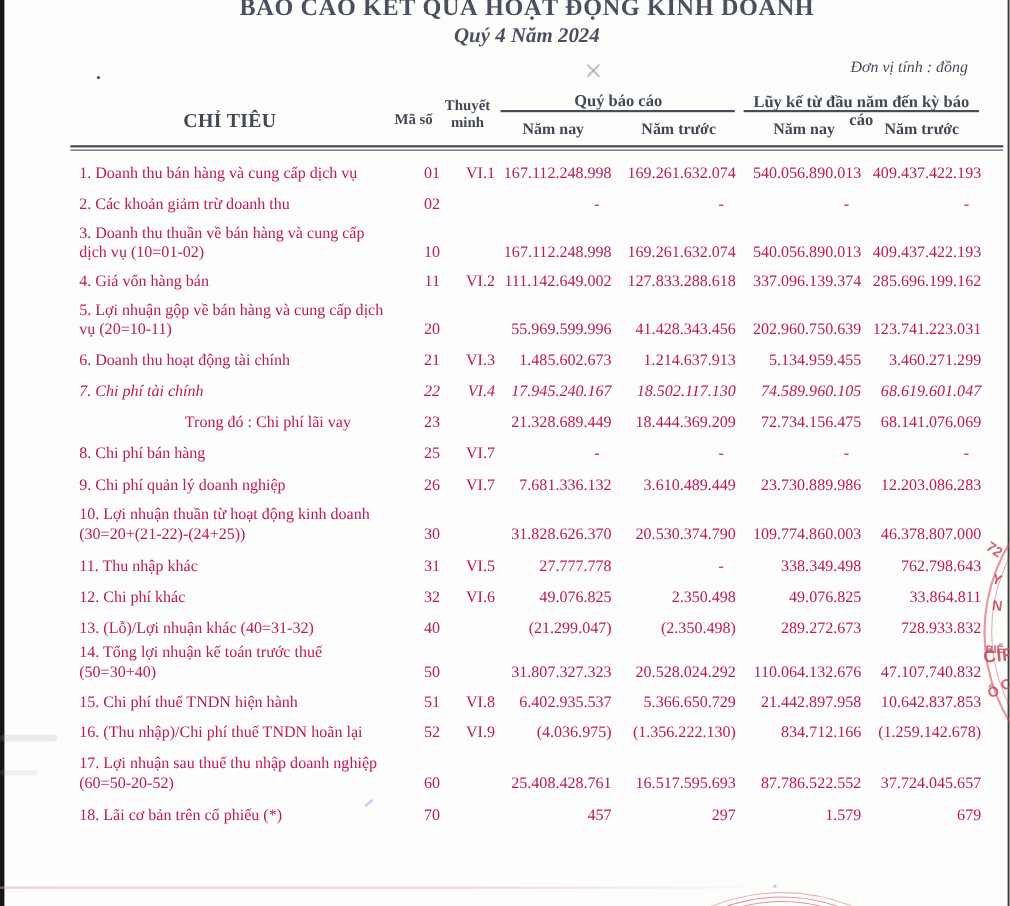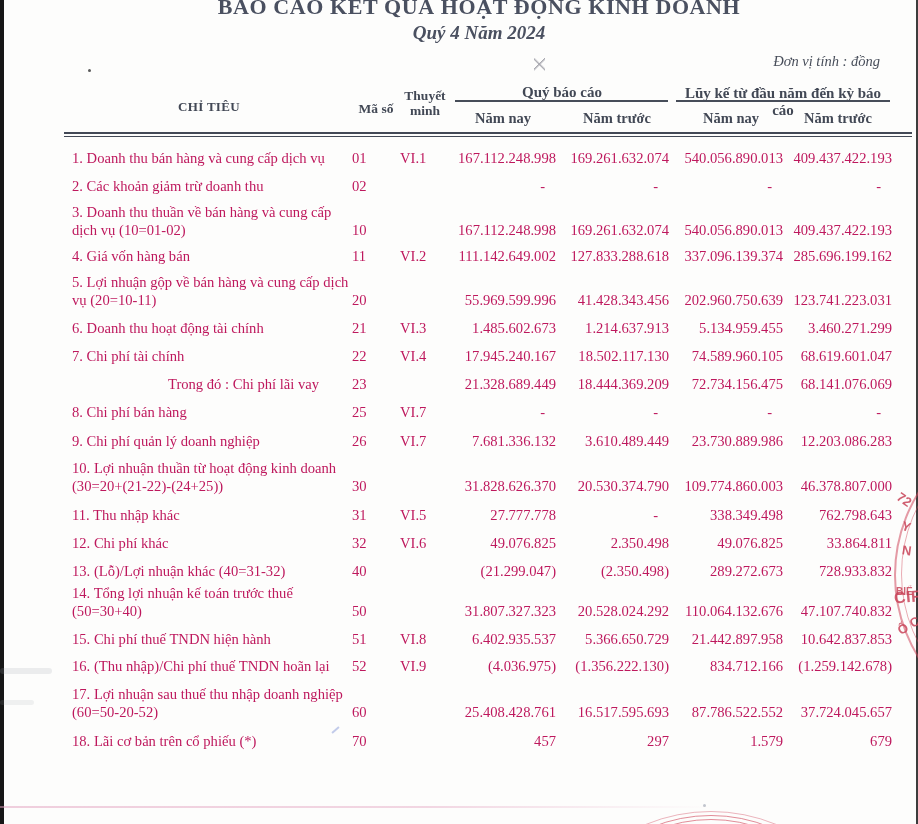--- a/index.html
+++ b/index.html
@@ -15,41 +15,41 @@
   
   .title{position:absolute;left:64px;width:830px;top:-6px;text-align:center;
     font-size:22px;font-weight:bold;letter-spacing:.6px;color:#4a5060;white-space:nowrap;}
   .subtitle{position:absolute;left:64px;width:830px;top:22px;text-align:center;
     font-size:19px;font-weight:bold;font-style:italic;color:#4a5060;}
   .unit{position:absolute;left:64px;width:816px;top:53px;text-align:right;
     font-style:italic;font-size:14.5px;color:#474d59;}
 
   
   .hdr{position:absolute;font-weight:bold;color:#424855;text-align:center;}
-  #h-chitieu{left:64px;width:290px;top:99px;font-size:13px;letter-spacing:.3px;}
+  #h-chitieu{left:64px;width:290px;top:99px;font-size:18px;letter-spacing:.3px;}
   #h-maso{left:352px;width:48px;top:101px;font-size:13.5px;}
   #h-thuyetminh{left:398px;width:54px;top:88px;font-size:13.5px;line-height:15px;}
   #h-quarter{left:455px;width:214px;top:84px;font-size:15px;}
   #h-cumulative{left:674px;width:218px;top:85px;font-size:15px;}
   .grp-line{position:absolute;top:100px;height:1.8px;background:#474d59;}
   #gl1{left:455px;width:213px;}
   #gl2{left:676px;width:214px;}
   .sub-h{position:absolute;top:110px;font-size:14.5px;font-weight:bold;color:#424855;text-align:center;}
   #s1{left:447px;width:112px;} #s2{left:560px;width:114px;}
   #s3{left:675px;width:112px;} #s4{left:782px;width:112px;}
   .rule{position:absolute;left:64px;width:848px;background:#434956;}
   #rule-a{top:132px;height:2px;}
   #rule-b{top:135.8px;height:1.6px;}
 
   
   table.body{position:absolute;left:64px;top:140px;width:830px;
     border-collapse:collapse;table-layout:fixed;font-size:14.6px;color:#be185d;}
   td{vertical-align:bottom;padding:0 0 3px 0;line-height:18px;overflow:visible;}
   td.lab{padding-left:8px;}
-  td.code,td.note{text-align:left;}
+  td.code,td.note{text-align:right;}
   td.num{text-align:right;padding-right:2px;}
   td.num.dash{padding-right:13px;}
   tr.sub{}
   tr.sub td.lab{padding-left:104px;}
 
   
   .rs-arc{position:absolute;border-radius:50%;}
   #rs-arc1{width:310px;height:310px;left:894px;top:418px;border:2px solid rgba(208,73,92,.55);}
   #rs-arc2{width:296px;height:296px;left:901px;top:425px;border:1.6px solid rgba(208,73,92,.45);}
   .rfrag{position:absolute;color:#c9455a;font-family:"Liberation Sans",sans-serif;
@@ -178,21 +178,21 @@
           <td class="lab">
             <div>6. Doanh thu hoạt động tài chính</div>
           </td>
           <td class="code">21</td>
           <td class="note">VI.3</td>
           <td class="num">1.485.602.673</td>
           <td class="num">1.214.637.913</td>
           <td class="num">5.134.959.455</td>
           <td class="num">3.460.271.299</td>
         </tr>
-        <tr class="single" style="height: 28px;">
+        <tr class="single" style="height: 28px; font-style: italic;">
           <td class="lab">
             <div>7. Chi phí tài chính</div>
           </td>
           <td class="code">22</td>
           <td class="note">VI.4</td>
           <td class="num">17.945.240.167</td>
           <td class="num">18.502.117.130</td>
           <td class="num">74.589.960.105</td>
           <td class="num">68.619.601.047</td>
         </tr>

